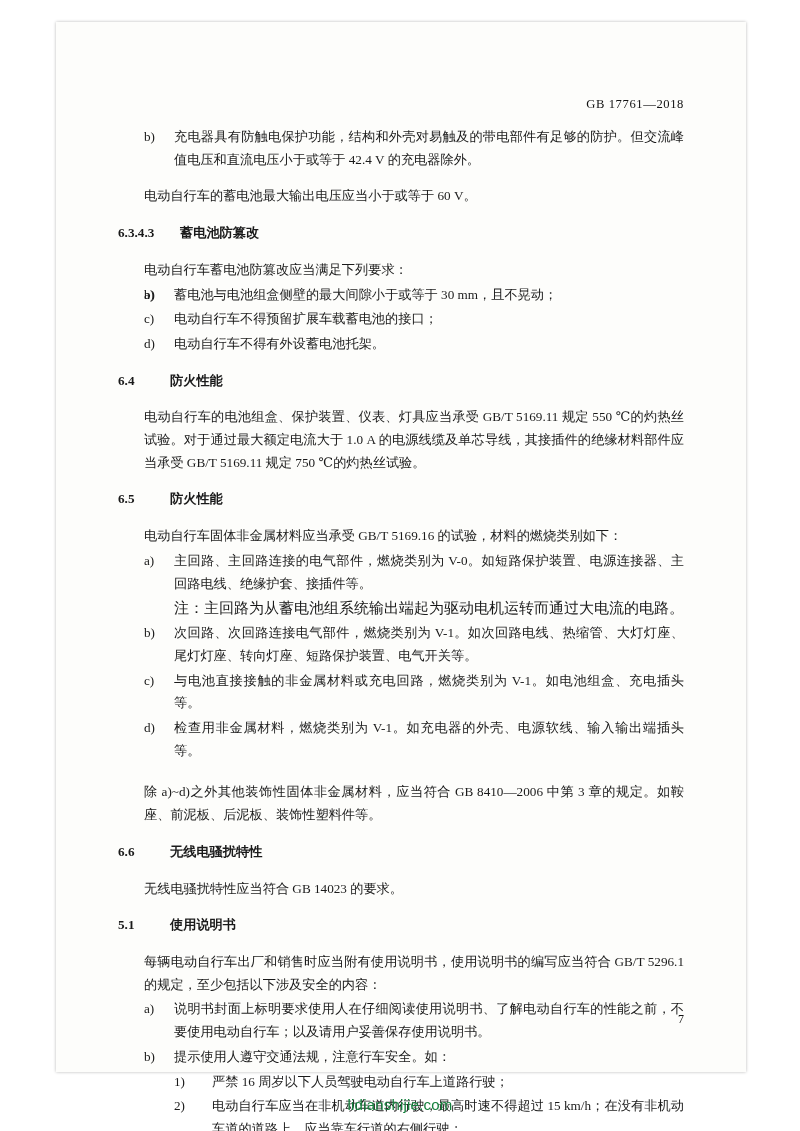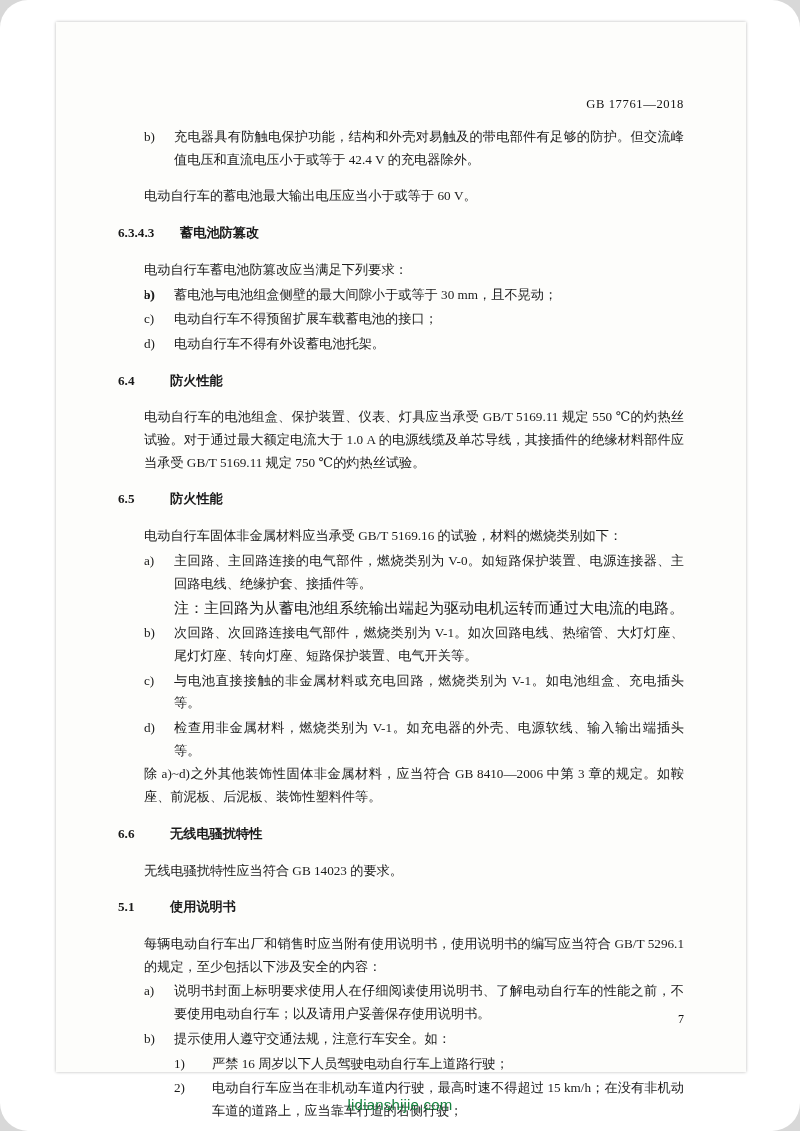--- a/index.html
+++ b/index.html
@@ -10,21 +10,20 @@
   body {
     font-family: "Liberation Serif", "DejaVu Serif", serif;
   }
   .page {
     position: relative;
     width: 800px;
     height: 1131px;
     margin: 0 auto;
     background: #ffffff;
     overflow: hidden;
-    border-radius: 28px;
   }
   .sheet {
     position: absolute;
     left: 56px;
     top: 22px;
     width: 690px;
     height: 1050px;
     background: #fdfdfb;
     box-shadow: 0 0 3px rgba(0,0,0,0.28);
   }
@@ -114,21 +113,21 @@
     width: 32px;
     text-align: left;
   }
   .note {
     padding-left: 56px;
     font-size: 15px;
     line-height: 1.6;
     margin-top: 1px;
   }
   .tail {
-    margin-top: 1px;
+    margin-top: 19px;
     padding-left: 26px;
   }
   .pagenum {
     position: absolute;
     right: 62px;
     bottom: 42px;
     font-size: 12px;
     color: #111;
   }
   .watermark {

